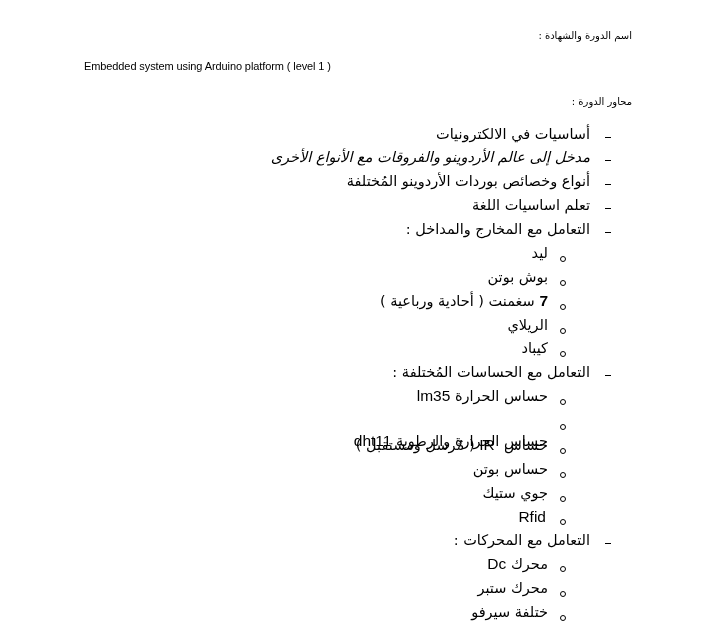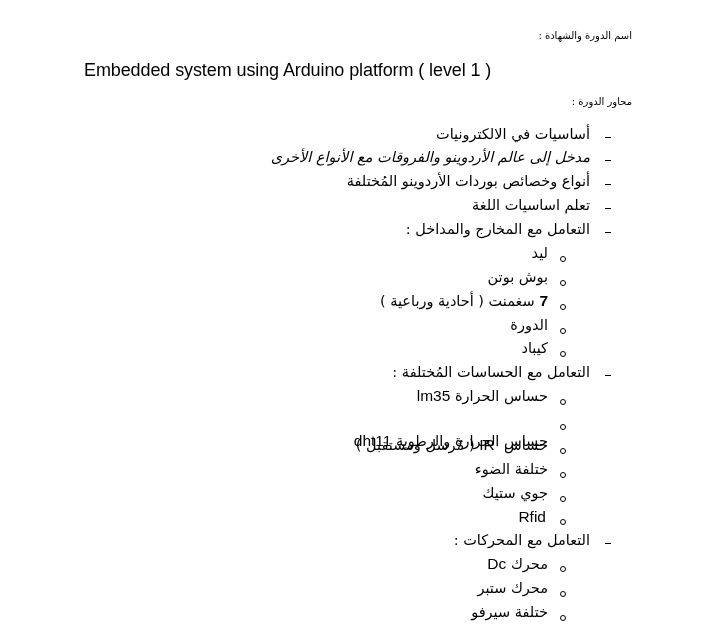--- a/index.html
+++ b/index.html
@@ -22,21 +22,21 @@
     }
     .heading {
       right: 82px;
       font-size: 10px;
       font-family: "DejaVu Sans", sans-serif;
     }
     .course-name {
       position: absolute;
       left: 84px;
       top: 60px;
-      font-size: 18px;
+      font-size: 11px;
       font-family: "Liberation Sans", sans-serif;
       direction: ltr;
       white-space: nowrap;
       letter-spacing: -0.1px;
     }
     .l1 {
       right: 124px;
       font-size: 14.5px;
     }
     .l2 {
@@ -94,41 +94,41 @@
     <span class="circle" style="left:560px;top:256px;"></span>
     <div class="line l2" style="top:245px;">ليد</div>
 
     <span class="circle" style="left:560px;top:280px;"></span>
     <div class="line l2" style="top:269px;">بوش بوتن</div>
 
     <span class="circle" style="left:560px;top:304px;"></span>
     <div class="line l2" style="top:292px;"><span class="latin" style="font-weight:bold;">7</span> <span>سغمنت ( أحادية ورباعية )</span></div>
 
     <span class="circle" style="left:560px;top:328px;"></span>
-    <div class="line l2" style="top:317px;">الدورة</div>
+    <div class="line l2" style="top:317px;">الريلاي</div>
 
     <span class="circle" style="left:560px;top:351px;"></span>
     <div class="line l2" style="top:340px;">كيباد</div>
   </div>
 
   <span class="dash" style="left:605px;top:375px;"></span>
   <div class="line l1" style="top:364px;">التعامل مع الحساسات المُختلفة :</div>
 
   <div>
     <span class="circle" style="left:560px;top:399px;"></span>
     <div class="line l2" style="top:387px;"><span>حساس الحرارة</span> <span class="latin">lm35</span></div>
 
     <span class="circle" style="left:560px;top:424px;"></span>
     <div class="line l2" style="top:432px;"><span>حساس الحرارة والرطوبة</span> <span class="latin">dht11</span></div>
 
     <span class="circle" style="left:560px;top:448px;"></span>
     <div class="line l2" style="top:436px;"><span>حساس</span>&nbsp; <span class="latin">IR</span> <span>( مُرسل ومستقبل )</span></div>
 
     <span class="circle" style="left:560px;top:472px;"></span>
-    <div class="line l2" style="top:461px;">ختلفة الضوء</div>
+    <div class="line l2" style="top:461px;">حساس بوتن</div>
 
     <span class="circle" style="left:560px;top:496px;"></span>
     <div class="line l2" style="top:485px;">جوي ستيك</div>
 
     <span class="circle" style="left:560px;top:519px;"></span>
     <div class="line l2" style="top:508px;right:168px;"><span class="latin">Rfid</span></div>
   </div>
 
   <span class="dash" style="left:605px;top:543px;"></span>
   <div class="line l1" style="top:532px;">التعامل مع المحركات :</div>

